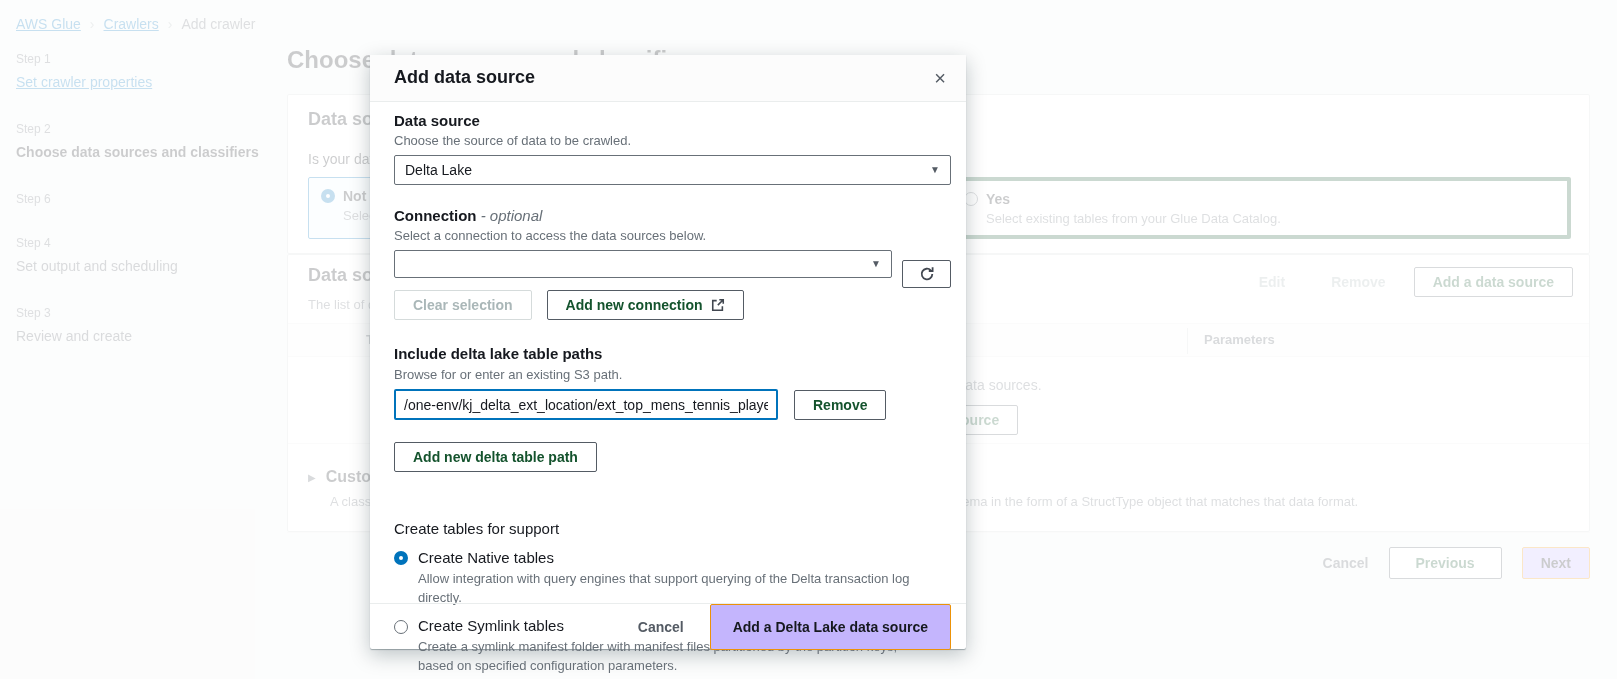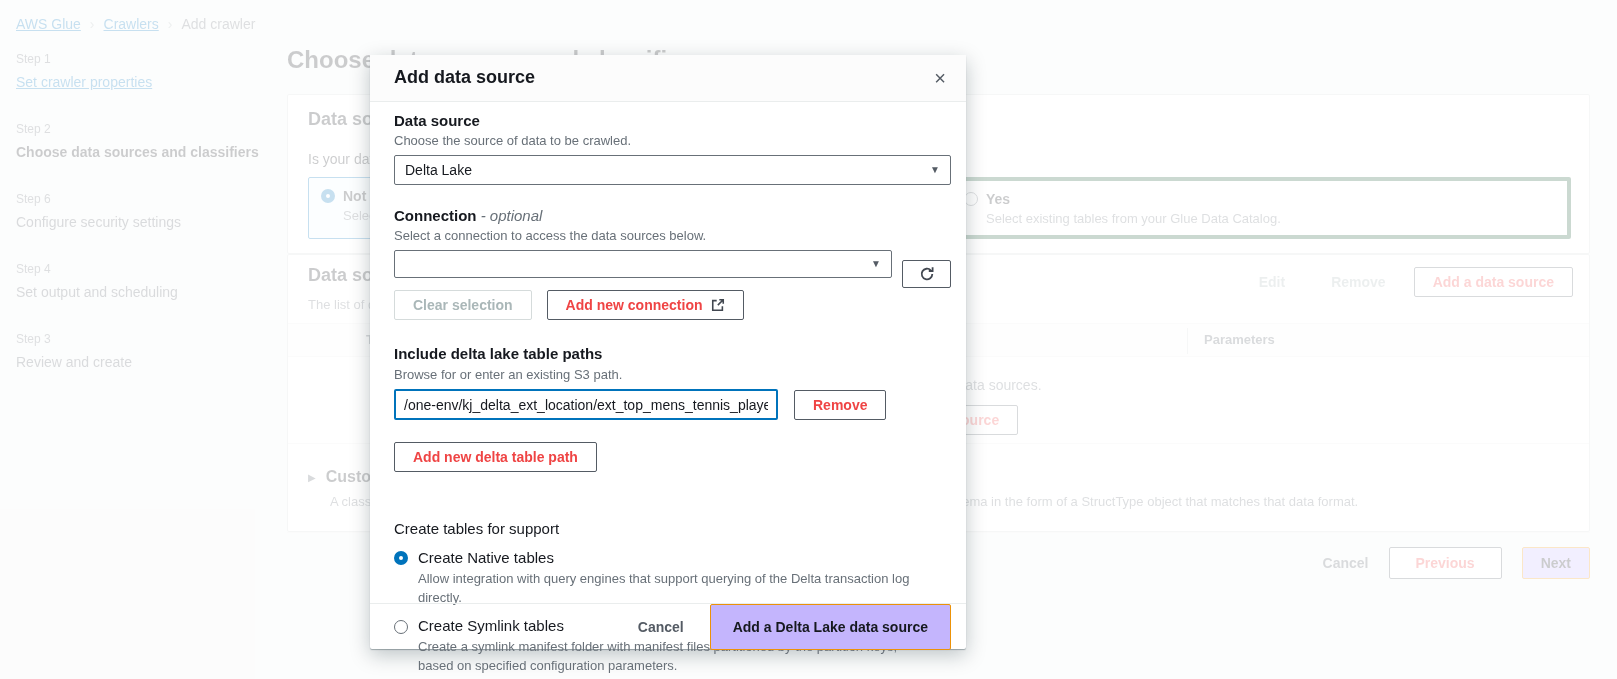--- a/index.html
+++ b/index.html
@@ -37,21 +37,21 @@
   .tile .row { display:flex; align-items:center; gap:8px; }
   .tile .t-label { font-size:14px; font-weight:700; color:#16191f; }
   .tile .t-desc { font-size:13px; color:#687078; margin-left:22px; margin-top:4px; }
 
   .radio { width:14px; height:14px; border-radius:50%; background:#fff; border:1px solid #687078; flex:0 0 auto; }
   .radio.on { border:5px solid #0073bb; }
 
   .hdr-actions { position:absolute; right:16px; top:12px; display:flex; gap:10px; }
 
   .btn { display:inline-flex; align-items:center; justify-content:center; gap:8px; font-family:inherit;
-         font-size:14px; font-weight:700; color:#ef4444; background:#fff; border:1px solid #545b64;
+         font-size:14px; font-weight:700; color:#14532d; background:#fff; border:1px solid #545b64;
          border-radius:2px; padding:4px 18px; height:30px; cursor:pointer; white-space:nowrap; }
   .btn.disabled { color:#aab7b8; border-color:#d5dbdb; cursor:default; }
   .btn.primary { background:#c4b5fd; border-color:#ec9208; color:#16191f; }
   .btn.linkbtn { border:none; background:transparent; }
 
   .ds-desc { position:absolute; left:20px; top:42px; font-size:13px; color:#687078; }
   .thead { position:absolute; left:0; top:68px; width:1301px; height:34px; background:#fafafa;
            border-top:1px solid #eaeded; border-bottom:1px solid #eaeded; }
   .thead .th { position:absolute; top:8px; font-size:13px; font-weight:700; color:#545b64; }
   .th-type { left:78px; }
@@ -127,21 +127,20 @@
     <div class="navstep">
       <div class="steplabel">Step 1</div>
       <div class="steptitle link">Set crawler properties</div>
     </div>
     <div class="navstep">
       <div class="steplabel">Step 2</div>
       <div class="steptitle active">Choose data sources and classifiers</div>
     </div>
     <div class="navstep">
       <div class="steplabel">Step 6</div>
-      <div class="steptitle">Configure security settings</div>
     </div>
     <div class="navstep">
       <div class="steplabel">Step 4</div>
       <div class="steptitle">Set output and scheduling</div>
     </div>
     <div class="navstep">
       <div class="steplabel">Step 3</div>
       <div class="steptitle">Review and create</div>
     </div>
   </aside>

